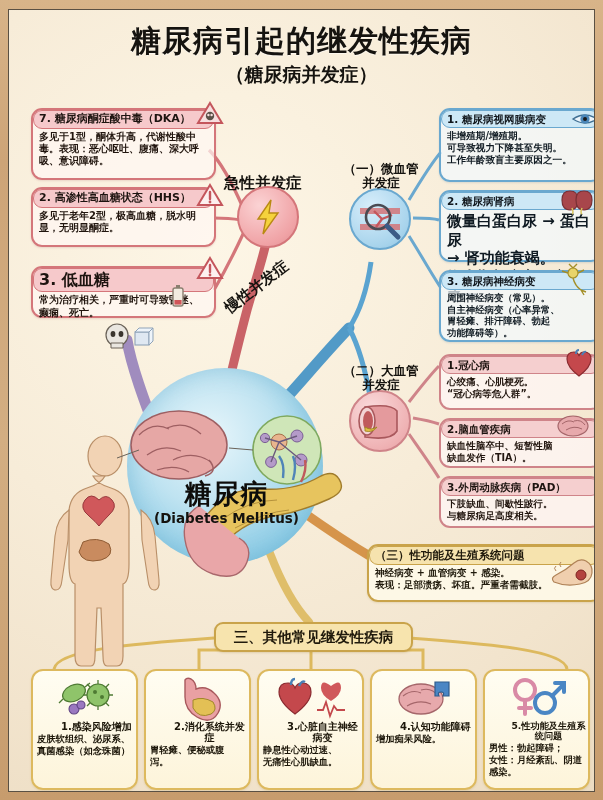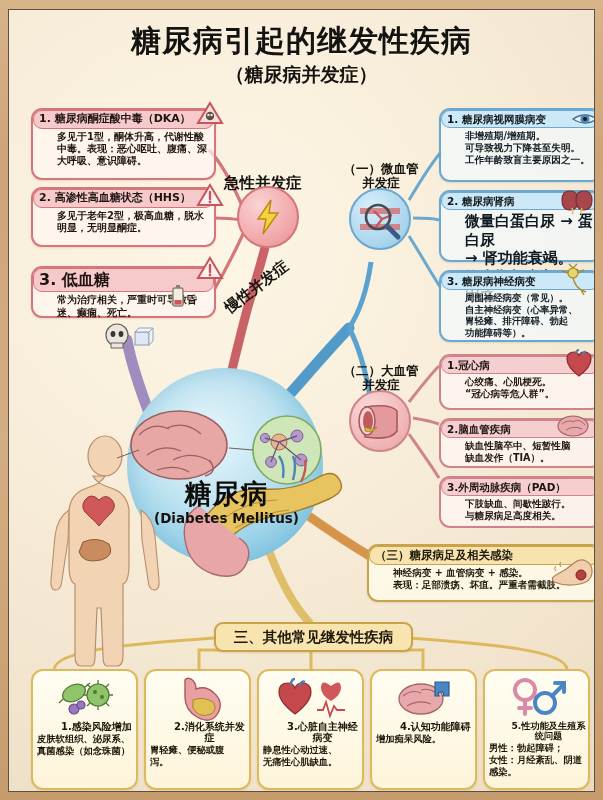--- a/index.html
+++ b/index.html
@@ -31,21 +31,21 @@
   .subtitle{
     position:absolute;left:0;right:0;top:52px;text-align:center;
     font-size:19px;font-weight:bold;color:#15130f;
   }
   
   .card{position:absolute;box-sizing:border-box;border-radius:11px;}
   .card .hd{
     font-weight:bold;line-height:1.15;
     border-radius:9px;padding:2px 5px;display:block;
   }
-  .card .bd{display:block;padding:2px 6px 3px 24px;font-weight:bold;line-height:1.24;}
+  .card .bd{display:block;padding:2px 6px 3px 6px;font-weight:bold;line-height:1.24;}
   
   .red{border:2px solid #d4767a;background:rgba(255,246,243,.72);
        box-shadow:0 1px 2px rgba(160,90,90,.18);}
   .red .hd{background:#f6c9cb;color:#1d1410;border:1.5px solid #d4767a;}
   .red .bd{color:#22160f;}
   
   .blue{border:2px solid #6aa8cf;background:rgba(243,250,254,.72);
         box-shadow:0 1px 2px rgba(80,120,160,.18);}
   .blue .hd{background:#cde8f6;color:#11171d;border:1.5px solid #6aa8cf;}
   .blue .bd{color:#0f1a22;}
@@ -232,21 +232,21 @@
       <ellipse cx="13" cy="20" rx="5" ry="10" fill="#c05a5c"></ellipse>
       <path d="M10,26 q6,4 12,0 q-4,6 -12,4z" fill="#e0c045" stroke="#9c8420" stroke-width=".9"></path>
     </svg>
   </div>
   <div class="node-label" style="left:316px;top:354px;width:112px;font-size:12.5px;">
     <span>（二）大血管</span><br>
     <span>并发症</span>
   </div>
 
   <div class="card red" style="left:22px;top:98px;width:185px;height:72px;">
-    <span class="hd" style="font-size:11px;">1. 糖尿病酮症酸中毒（DKA）</span>
+    <span class="hd" style="font-size:11px;">7. 糖尿病酮症酸中毒（DKA）</span>
     <span class="bd" style="font-size:10px;">多见于1型，酮体升高，代谢性酸中毒。表现：恶心呕吐、腹痛、深大呼吸、意识障碍。</span>
     <svg style="position:absolute;right:-9px;top:-9px;" width="26" height="24" viewBox="0 0 26 24">
       <path d="M13,2 L25,22 L1,22 Z" fill="#f7dede" stroke="#c4565c" stroke-width="2"></path>
       <circle cx="13" cy="15" r="4.2" fill="#5b5048"></circle>
       <circle cx="11.4" cy="14" r="1.2" fill="#f7dede"></circle>
           <circle cx="14.6" cy="14" r="1.2" fill="#f7dede"></circle>
     </svg>
   </div>
 
   <div class="card red" style="left:22px;top:177px;width:185px;height:60px;">
@@ -331,21 +331,21 @@
     </svg>
   </div>
 
   <div class="card rose" style="left:430px;top:466px;width:163px;height:52px;">
     <span class="hd" style="font-size:10.5px;">3.外周动脉疾病（PAD）</span>
     <span class="bd" style="font-size:9.6px;white-space:pre-line;">下肢缺血、间歇性跛行。
 与糖尿病足高度相关。</span>
   </div>
 
   <div class="card tan" style="left:358px;top:534px;width:235px;height:58px;">
-    <span class="hd" style="font-size:11.5px;">（三）糖尿病足及相关感染</span>
+    <span class="hd" style="font-size:11.5px;">（三）性功能及生殖系统问题</span>
     <span class="bd" style="font-size:9.6px;white-space:pre-line;">神经病变 + 血管病变 + 感染。
 表现：足部溃疡、坏疽。严重者需截肢。</span>
     <svg style="position:absolute;right:4px;top:12px;" width="48" height="34" viewBox="0 0 48 34">
       <path d="M6,24 q-4,-4 2,-7 q10,-5 18,-12 q6,-5 12,-2 q7,4 6,12 q-1,9 -12,11 q-14,3 -26,-2z" fill="#f0cfae" stroke="#b08358" stroke-width="1.2"></path>
       <circle cx="33" cy="17" r="5" fill="#b3413f" stroke="#7d2321" stroke-width="1"></circle>
       <path d="M8,13 q-3,-3 0,-5 M13,9 q-3,-3 0,-5" stroke="#b08358" stroke-width="1" fill="none"></path>
     </svg>
   </div>
 
   <div class="bottom-title">三、其他常见继发性疾病</div>

